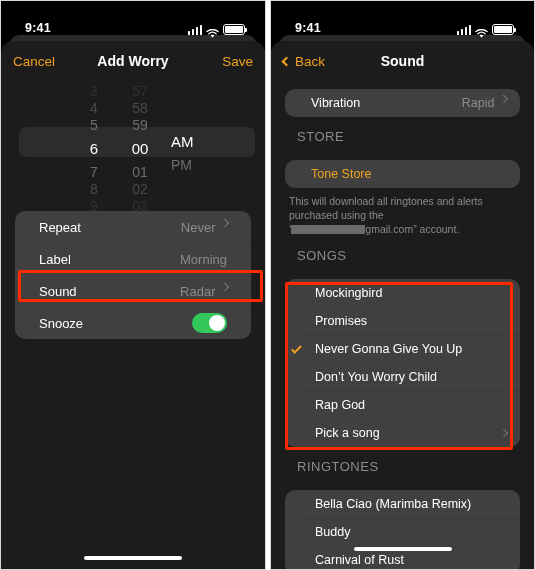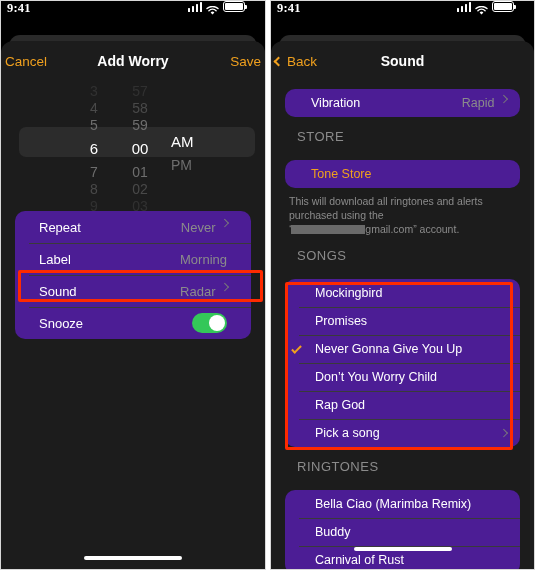--- a/index.html
+++ b/index.html
@@ -27,25 +27,24 @@
     border: 1px solid #d8d8d8;
   }
   .phone.right { width: 265px; }
 
   
   .statusbar {
     position: relative;
     height: 34px;
     background: #000;
     display: flex;
-    align-items: flex-start;
+    align-items: flex-end;
     justify-content: space-between;
-    padding: 0 20px 0 6px;
+    padding: 0 20px 0 24px;
     z-index: 40;
-    font-family: Liberation Serif, serif;
   }
   .status-time {
     color: #ffffff;
     font-size: 12.5px;
     font-weight: bold;
     letter-spacing: 0.2px;
   }
   .status-right {
     display: flex;
     align-items: center;
@@ -94,21 +93,21 @@
     z-index: 2;
     overflow: hidden;
   }
 
   
   .navbar {
     height: 40px;
     display: flex;
     align-items: center;
     justify-content: space-between;
-    padding: 0 4px;
+    padding: 0 12px;
     position: relative;
   }
   .nav-btn {
     color: #f0a01e;
     font-size: 13.5px;
     background: none;
     border: none;
     font-family: inherit;
     cursor: pointer;
     white-space: nowrap;
@@ -174,21 +173,21 @@
   }
   .pcol.ampm .pitem { text-align: left; }
   .pitem.sel { color: #ffffff; font-size: 15px; height: 30px; line-height: 30px; }
   .pitem.f1 { opacity: 0.55; }
   .pitem.f2 { opacity: 0.25; }
   .pitem.blank { color: transparent; }
 
   
   .group {
     margin: 8px 14px 0 14px;
-    background: #4c1d95;
+    background: #404040;
     border-radius: 10px;
     overflow: hidden;
   }
   .row {
     display: flex;
     align-items: center;
     justify-content: space-between;
     height: 32px;
     padding: 0 24px;
     position: relative;

